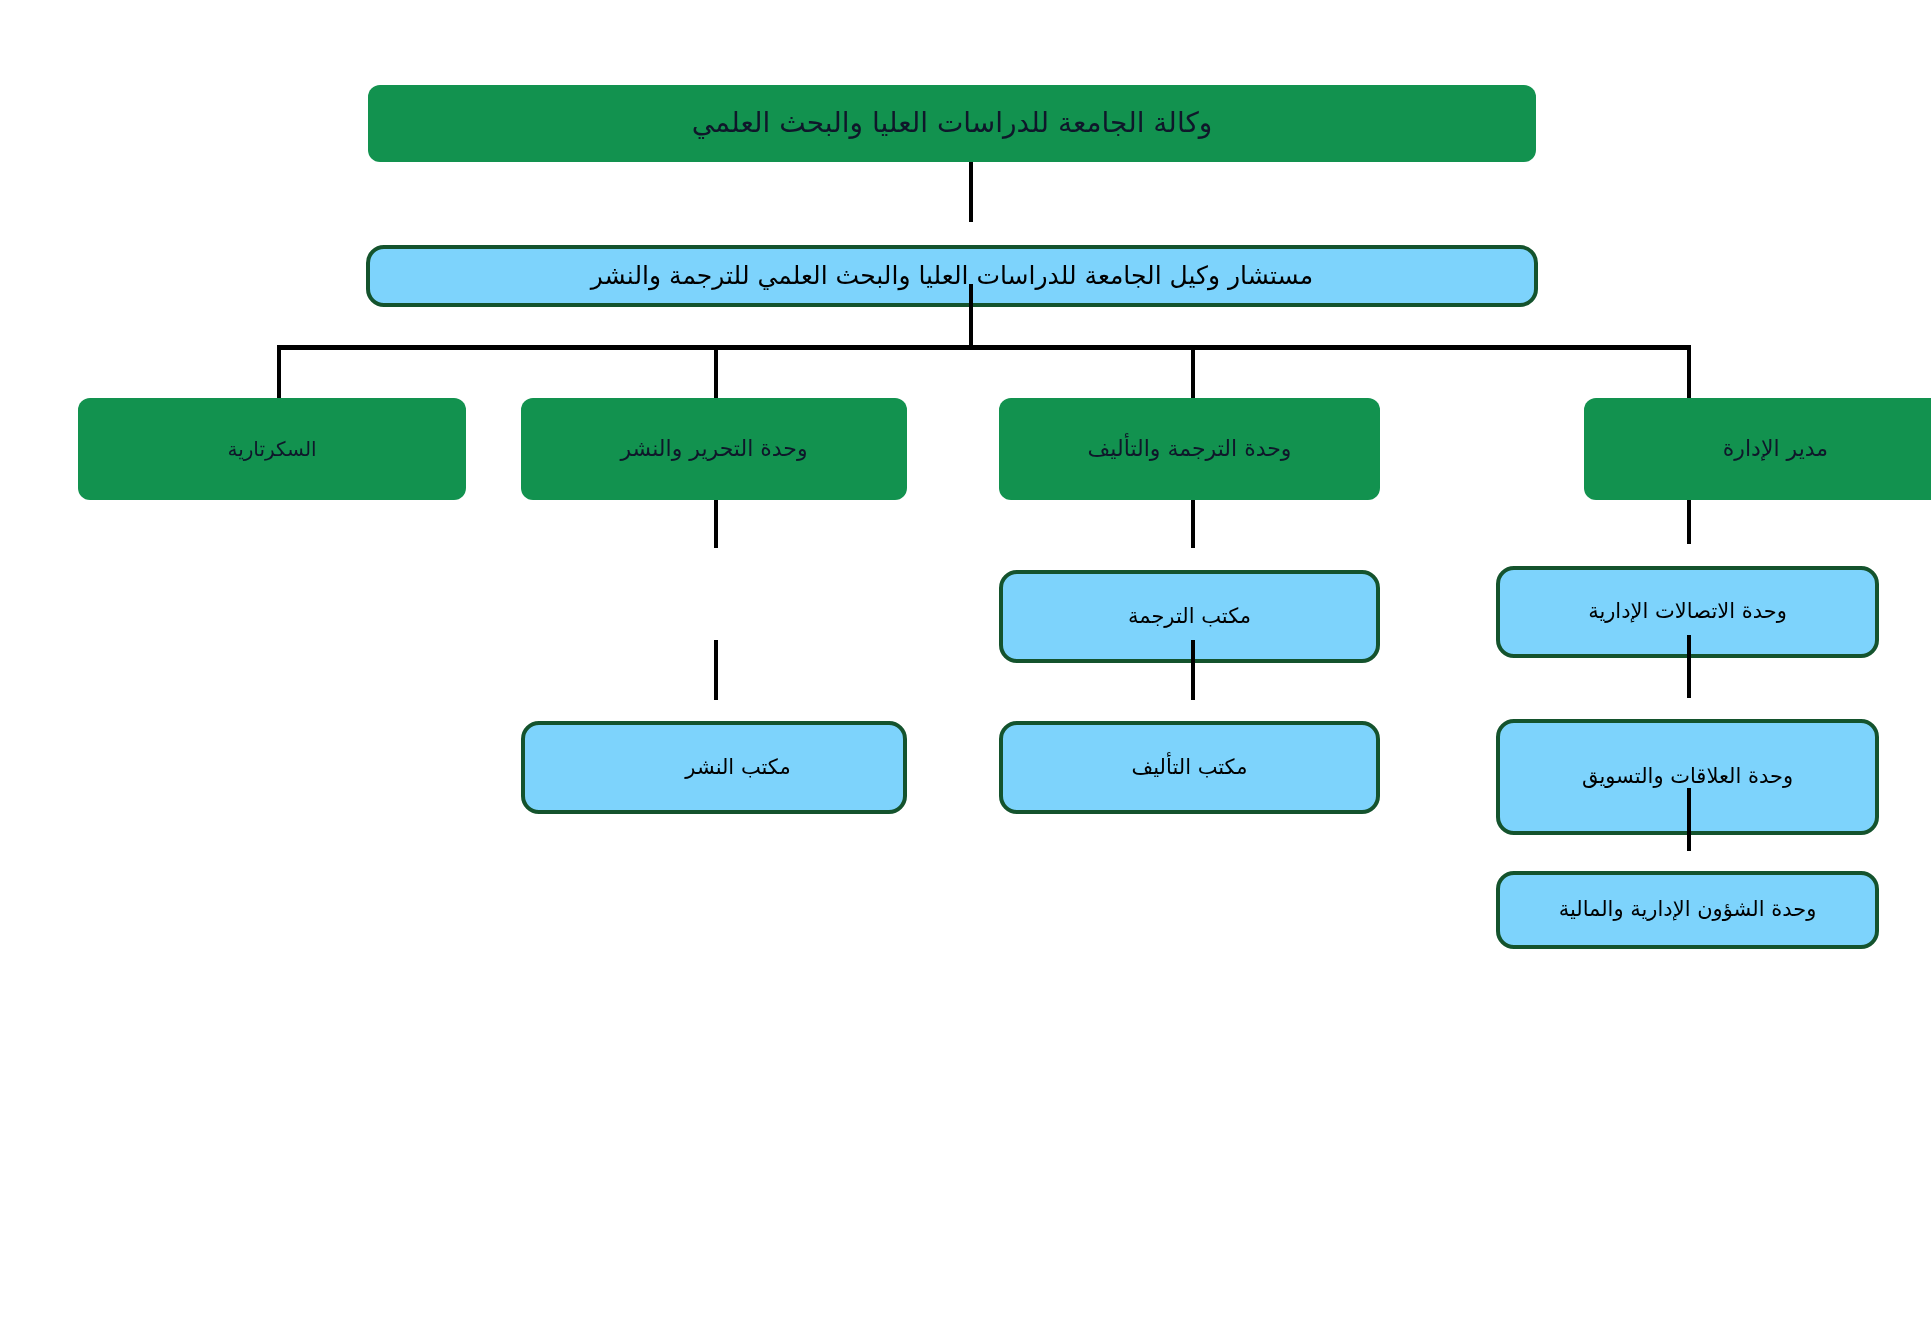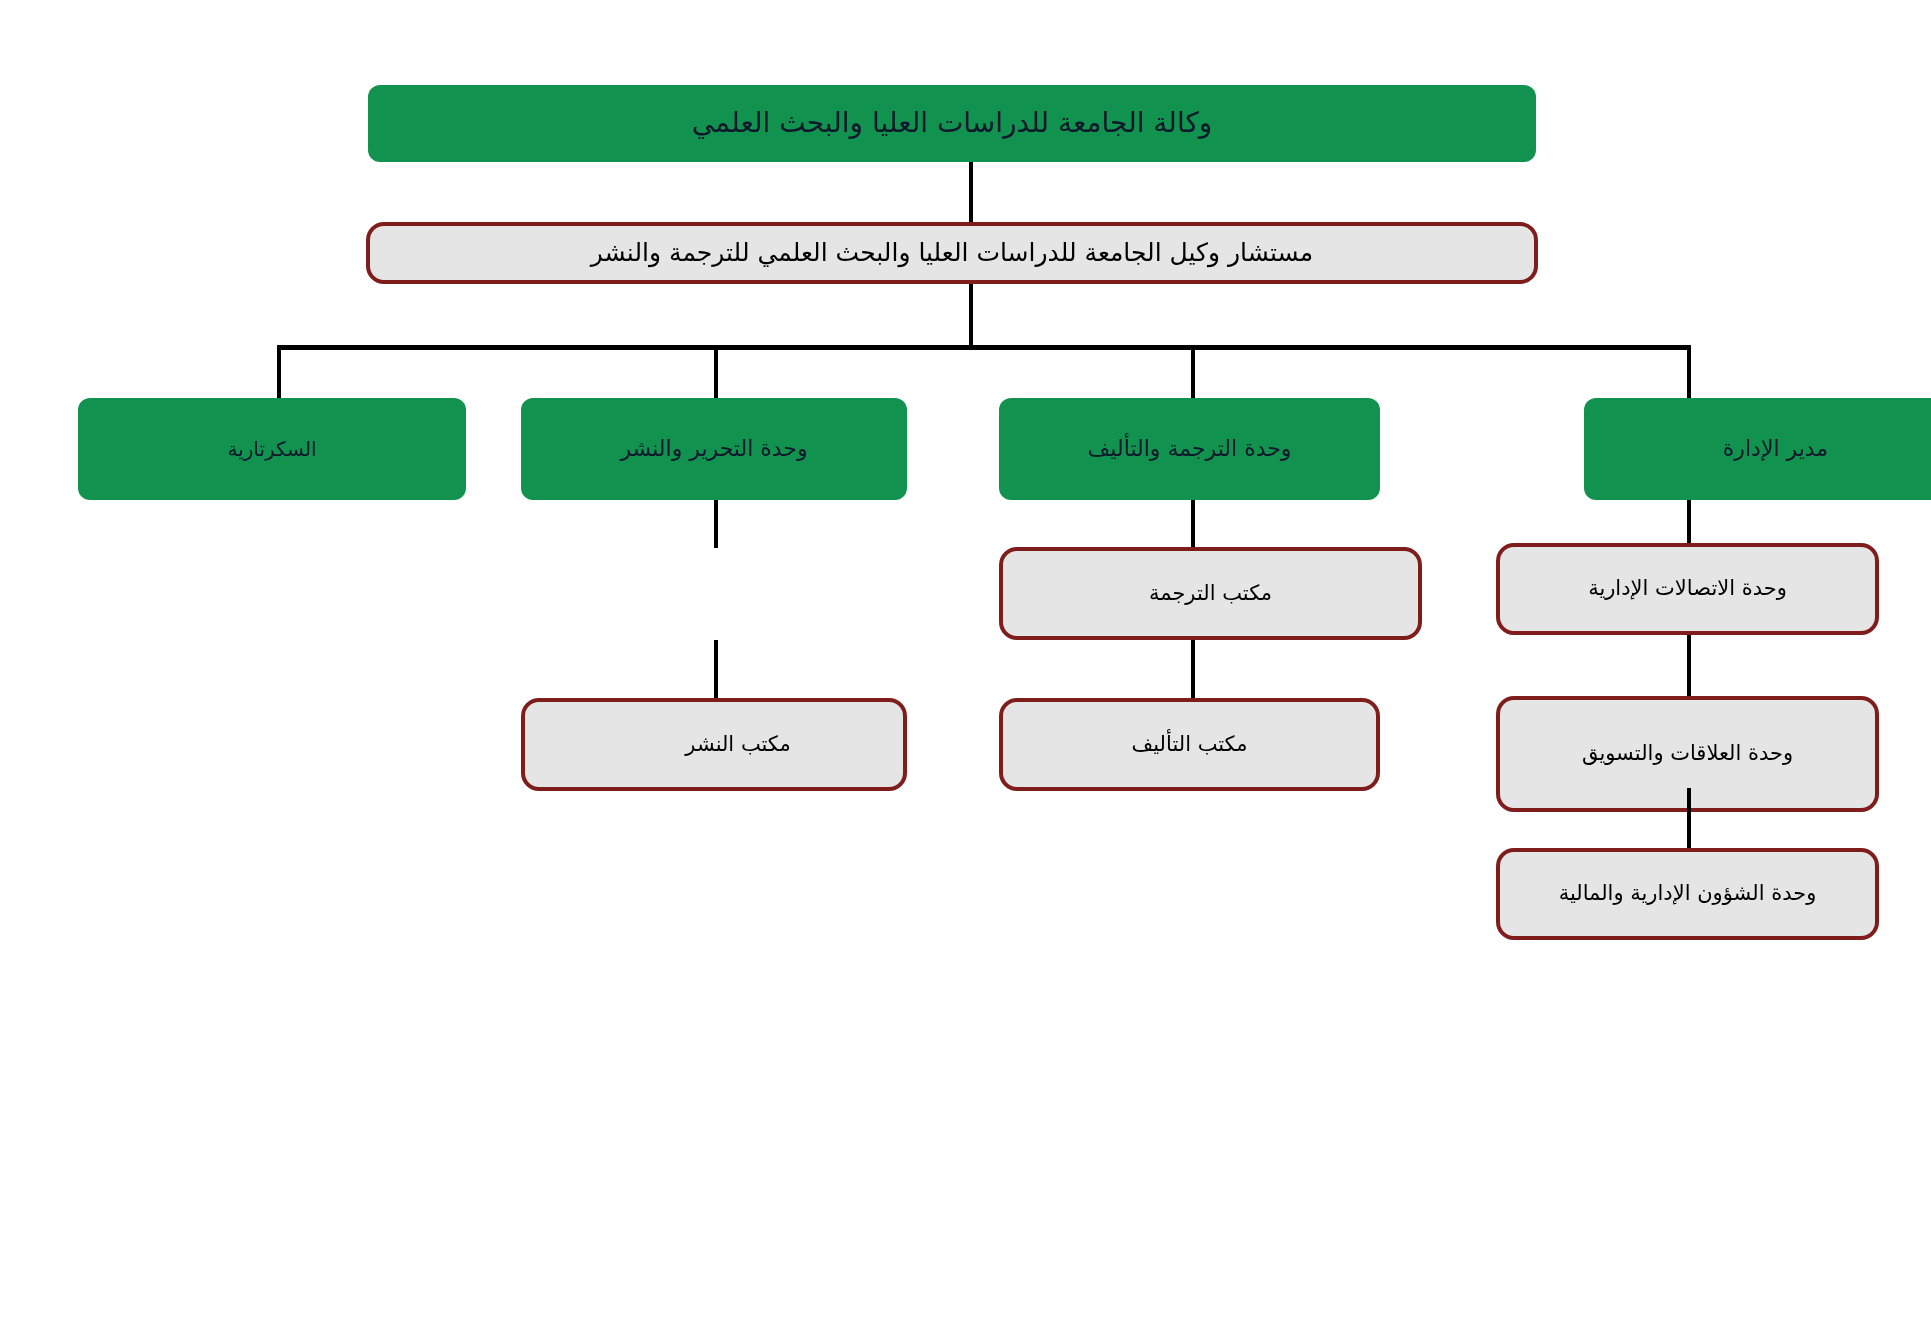--- a/index.html
+++ b/index.html
@@ -29,24 +29,25 @@
     direction: rtl;
     unicode-bidi: isolate;
   }
   .node-green {
     background: #12924F;
     color: #0f172a;
     border: none;
     border-radius: 12px;
   }
   .node-white {
-    background: #e5e5e5;
+    background: #7dd3fc;
     color: #000000;
-    border: 4px solid #7f1d1d;
+    border: 4px solid #14532d;
     border-radius: 18px;
+    margin-top: 23px;
   }
   .node-label {
     display: block;
     padding: 0 14px;
     white-space: nowrap;
   }
   .connector {
     position: absolute;
     background: #000000;
   }
@@ -96,21 +97,21 @@
 
 
   <div class="connector v-line" style="left:714px; top:640px; height:60px;"></div>
 
   <div class="node node-white" style="left:521px; top:698px; width:386px; height:93px; font-size:21px;padding-left:48px;">
     <span class="node-label">مكتب النشر</span>
   </div>
 
   <div class="connector v-line" style="left:1191px; top:500px; height:48px;"></div>
 
-  <div class="node node-white" style="left:999px; top:547px; width:423px; height:93px; font-size:21px;">
+  <div class="node node-white" style="left:999px; top:547px; width:381px; height:93px; font-size:21px;">
     <span class="node-label">مكتب الترجمة</span>
   </div>
 
   <div class="connector v-line" style="left:1191px; top:640px; height:60px;"></div>
 
   <div class="node node-white" style="left:999px; top:698px; width:381px; height:93px; font-size:21px;">
     <span class="node-label">مكتب التأليف</span>
   </div>
 
   <div class="connector v-line" style="left:1687px; top:500px; height:44px;"></div>
@@ -120,17 +121,17 @@
   </div>
 
   <div class="connector v-line" style="left:1687px; top:635px; height:63px;"></div>
 
   <div class="node node-white" style="left:1496px; top:696px; width:383px; height:116px; font-size:21px;">
     <span class="node-label">وحدة العلاقات والتسويق</span>
   </div>
 
   <div class="connector v-line" style="left:1687px; top:788px; height:63px;"></div>
 
-  <div class="node node-white" style="left:1496px; top:848px; width:383px; height:92px; font-size:21px;text-align:center;">
+  <div class="node node-white" style="left:1496px; top:848px; width:383px; height:78px; font-size:21px;text-align:center;">
     <span class="node-label">وحدة الشؤون الإدارية والمالية</span>
   </div>
 
 </div>
 
 </body></html>

